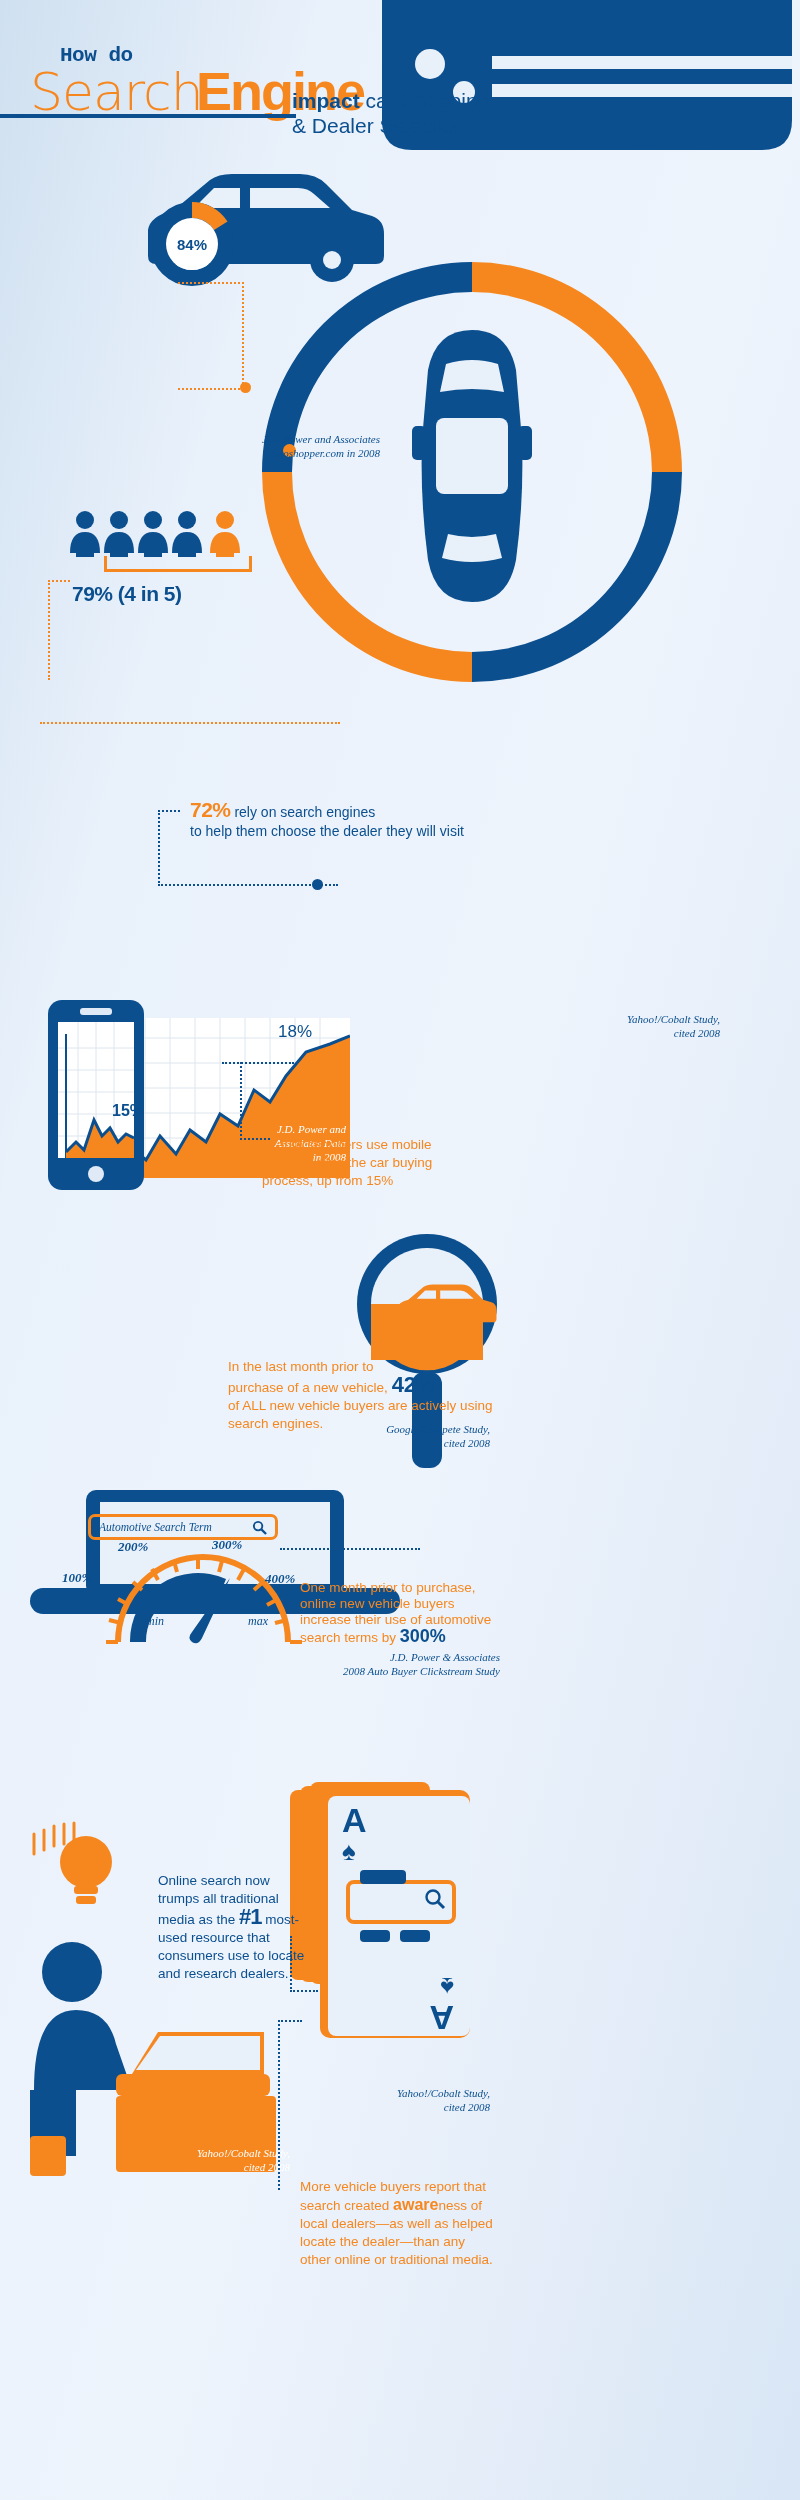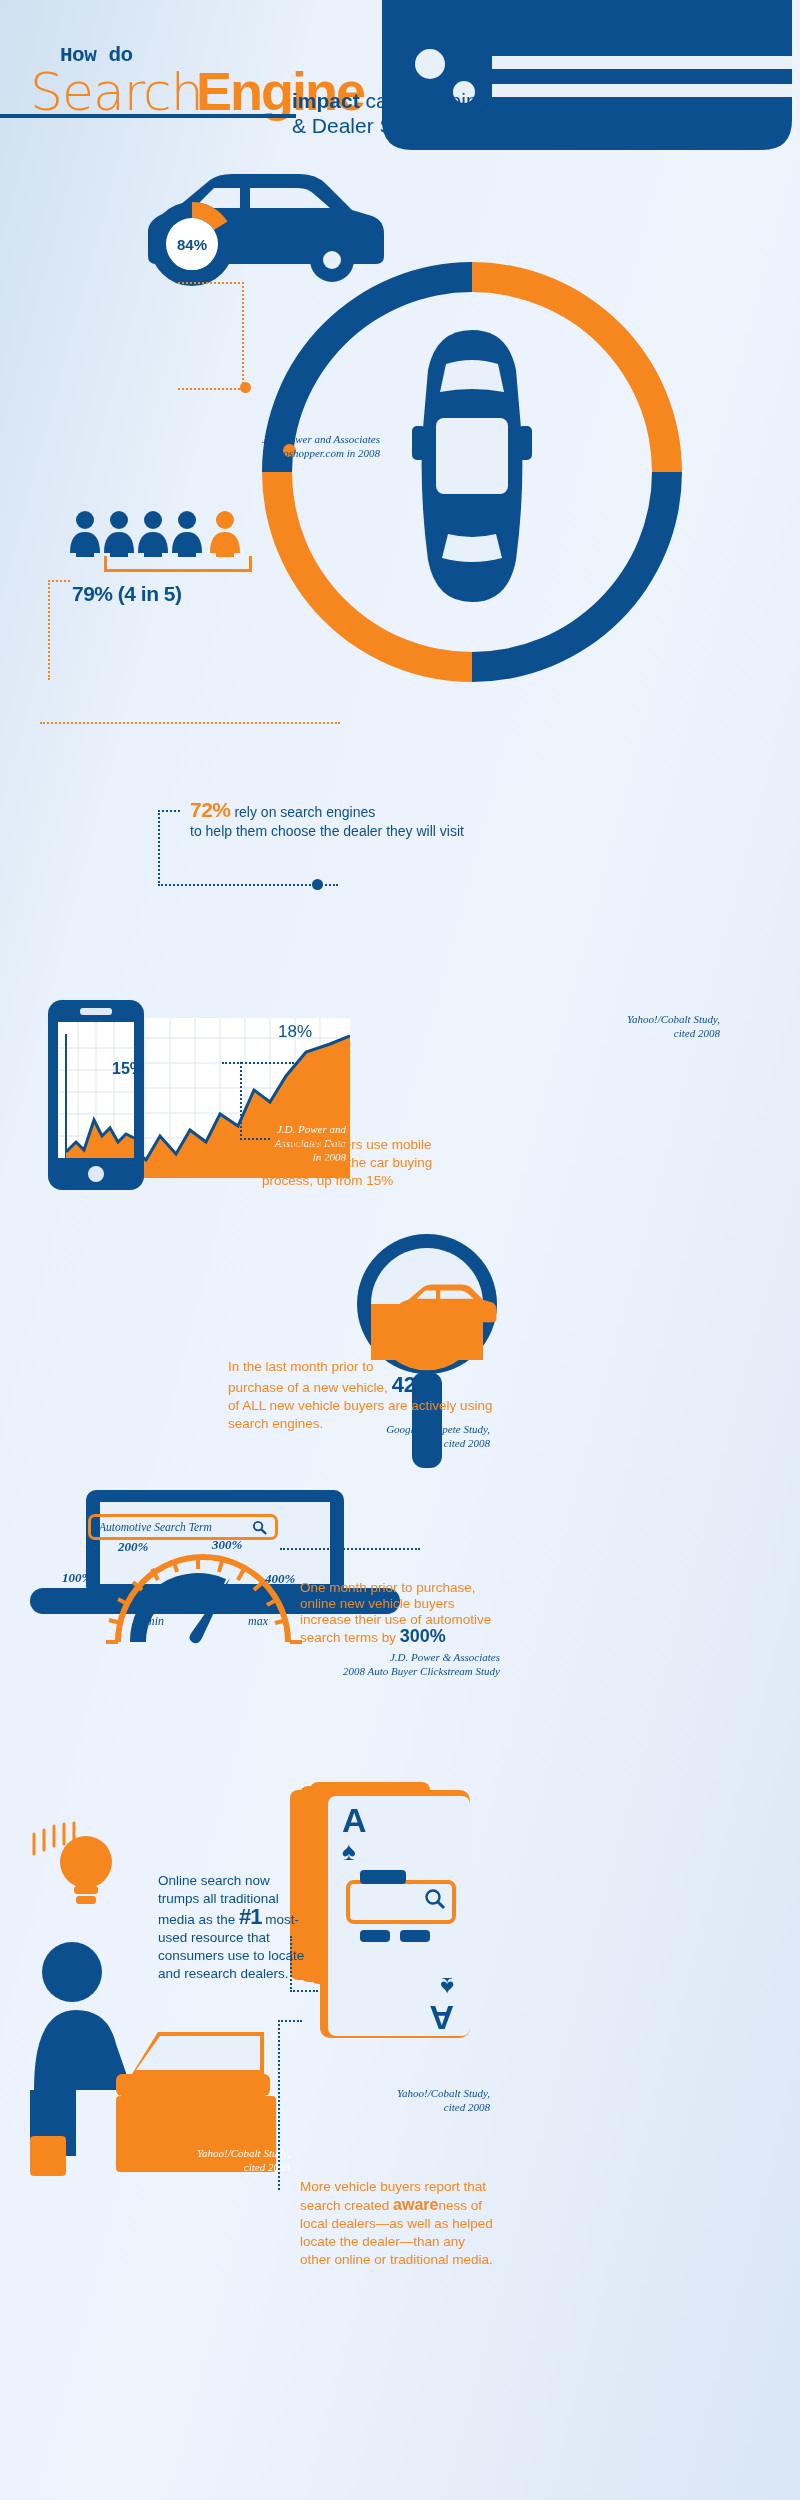--- a/index.html
+++ b/index.html
@@ -113,21 +113,21 @@
   .s3-dot { left: 312px; top: 879px; width: 11px; height: 11px; border-radius: 50%; background: #0b4f8f; }
 
   
   .arc-wrap { left: 262px; top: 262px; width: 540px; height: 420px; }
   .arc-dot { left: 283px; top: 444px; width: 13px; height: 13px; border-radius: 50%; background: #f6871f; }
   .cite-2 { left: 420px; top: 1012px; width: 300px; }
 
   
   .phone { left: 48px; top: 1000px; width: 96px; height: 190px; }
   .chart-area { left: 120px; top: 1018px; width: 230px; height: 160px; }
-  .lbl-15 { left: 112px; top: 1060px; font-size: 16px; font-weight: bold; color: #0b4f8f; }
+  .lbl-15 { left: 112px; top: 1102px; font-size: 16px; font-weight: bold; color: #0b4f8f; }
   .lbl-18 { left: 278px; top: 1022px; font-size: 17px; font-weight: normal; color: #0b4f8f; }
   .chart-cite { left: 234px; top: 1122px; width: 112px; color: #ffffff; }
   .chart-cite.cite { color: #ffffff; }
   .s4-dots-h { left: 222px; top: 1062px; width: 72px; height: 2px; border-top: 2px dotted #0b4f8f; }
   .s4-dots-v { left: 240px; top: 1062px; width: 2px; height: 78px; border-left: 2px dotted #0b4f8f; }
   .s4-dots-h2 { left: 240px; top: 1138px; width: 30px; height: 2px; border-top: 2px dotted #0b4f8f; }
   .s4-text { left: 262px; top: 1136px; width: 210px; font-size: 13.5px; color: #f6871f; line-height: 18px; }
 
   
   .mag { left: 352px; top: 1226px; width: 150px; height: 250px; }

